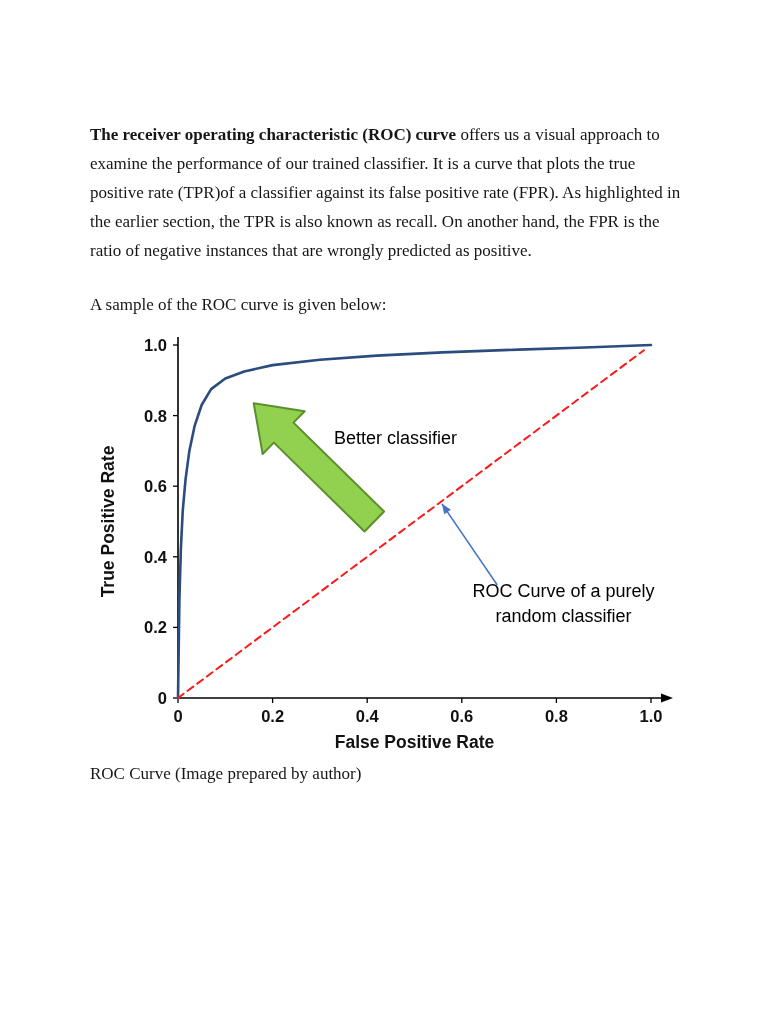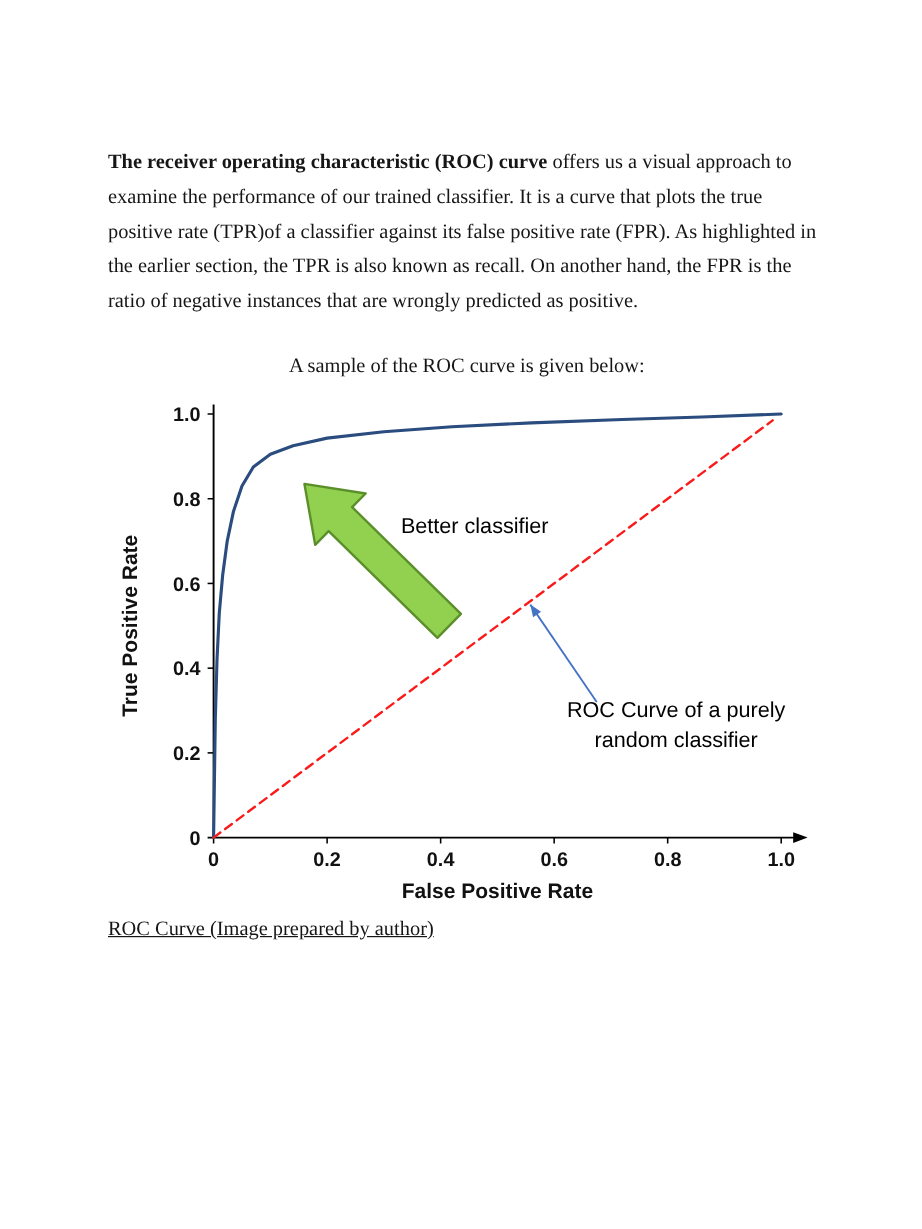--- a/index.html
+++ b/index.html
@@ -4,24 +4,24 @@
 <style>
   html,body{margin:0;padding:0;background:#ffffff;}
   body{width:768px;height:1024px;overflow:hidden;}
   .page{
     box-sizing:border-box;width:768px;height:1024px;
     padding:120px 82px 0 90px;
     font-family:"Liberation Serif",serif;color:#161616;
   }
   .para{margin:0;font-size:17px;line-height:29px;width:598px;text-align:left;}
   .para strong{font-weight:bold;}
-  .sample-line{margin-top:25px;text-align:center;}
+  .sample-line{margin-top:25px;}
   .figure{margin:5px 0 0 0;width:625px;height:430px;position:relative;}
   .figure svg{display:block;}
-  .caption{margin:5px 0 0 0;font-size:17px;line-height:29px;text-decoration:underline;}
+  .caption{margin:5px 0 0 0;font-size:17px;line-height:29px;}
   .para2{margin-top:27px;}
 </style>
 </head>
 <body>
 
 <div class="page">
 
   <p class="para"><strong>The receiver operating characteristic (ROC) curve</strong><span> offers us a visual approach to examine the performance of our trained classifier. It is a curve that plots the true positive rate (TPR)of a classifier against its false positive rate (FPR). As highlighted in the earlier section, the TPR is also known as recall. On another hand, the FPR is the ratio of negative instances that are wrongly predicted as positive.</span></p>
 
   <p class="para sample-line">A sample of the ROC curve is given below:</p>

